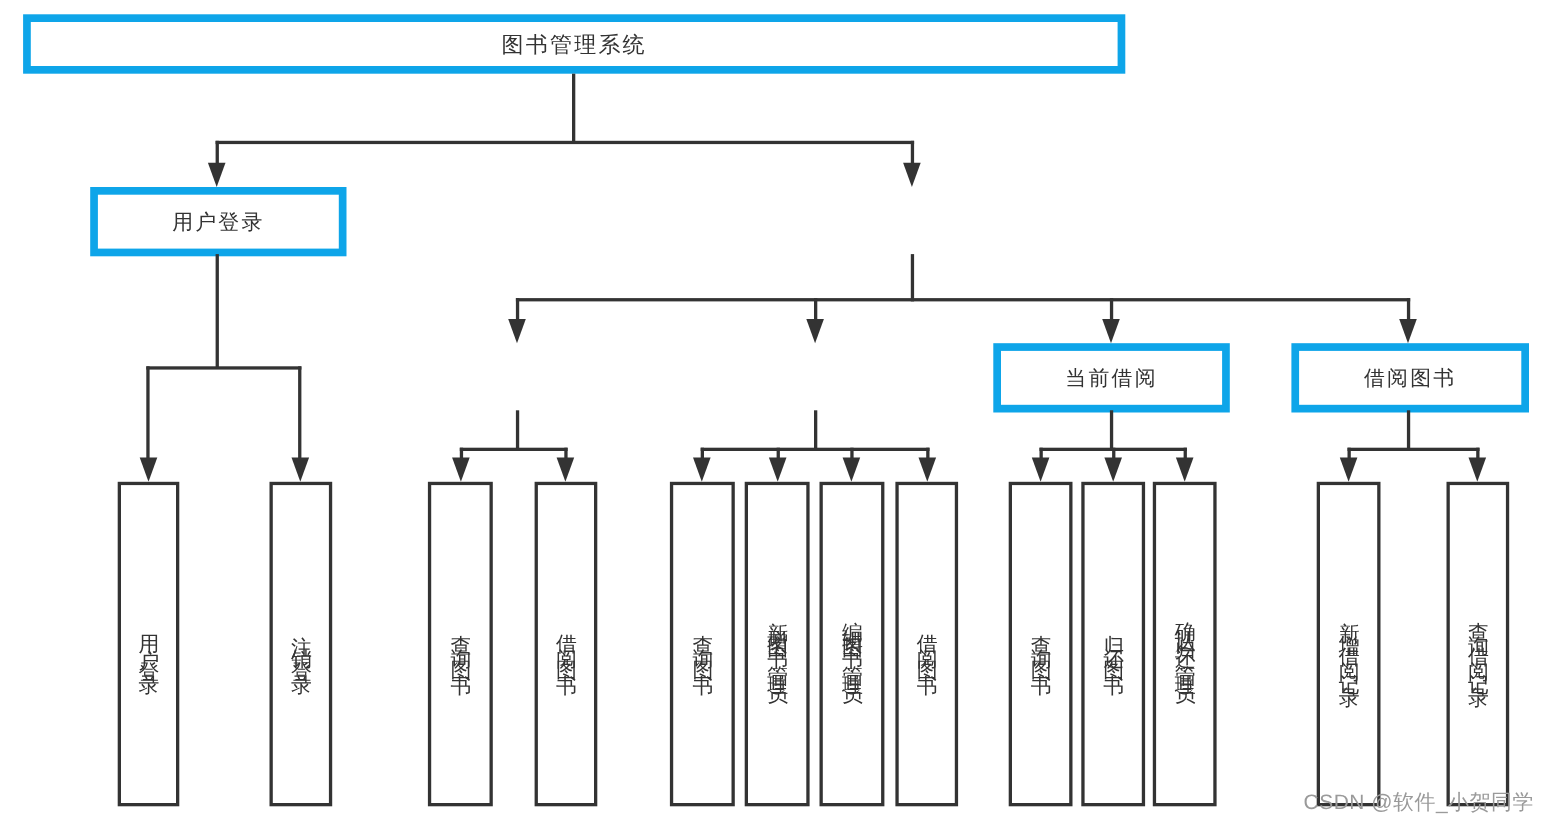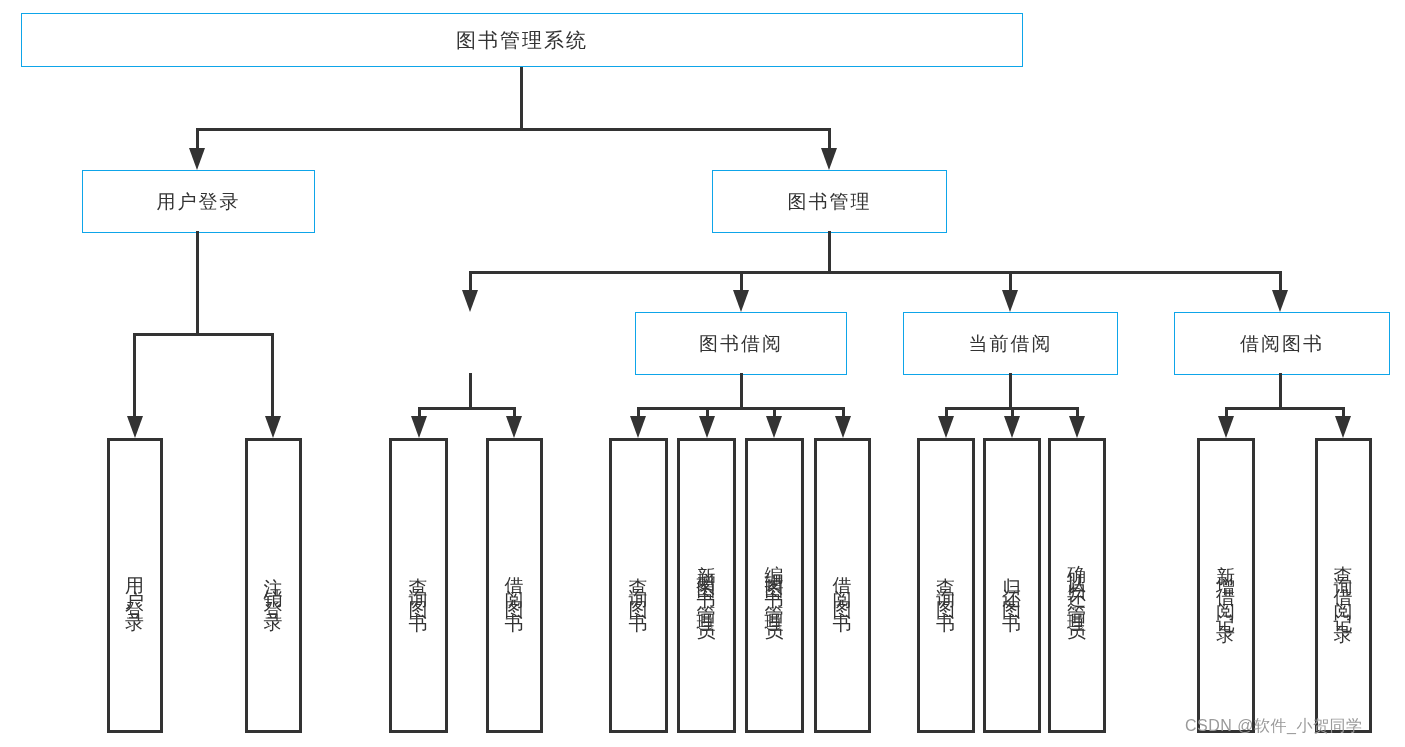--- a/index.html
+++ b/index.html
@@ -7,21 +7,21 @@
     position:relative;
     width:1405px;height:747px;
     background:#ffffff;
     font-family:"Liberation Sans","DejaVu Sans",sans-serif;
     color:#333333;
     overflow:hidden;
   }
   .box{
     position:absolute;
     box-sizing:border-box;
-    border:1px solid #0ea5e9;
+    border:7px solid #0ea5e9;
     background:#ffffff;
     display:flex;align-items:center;justify-content:center;
     font-size:19px;letter-spacing:2px;
     white-space:nowrap;
   }
   .vbox{
     position:absolute;
     box-sizing:border-box;
     border:3px solid #333333;
     background:#ffffff;
@@ -38,21 +38,21 @@
   .hline,.vline{position:absolute;background:#333333;}
   .arrow{
     position:absolute;width:0;height:0;
     border-left:8px solid transparent;
     border-right:8px solid transparent;
     border-top:22px solid #333333;
   }
   .watermark{
     position:absolute;
     left:1185px;top:716px;
-    font-size:16px;
+    font-size:19px;
     color:#9a9a9a;
     letter-spacing:0.5px;
     z-index:5;
     white-space:nowrap;
   }
 </style>
 </head>
 <body>
 
 <div id="canvas">
@@ -64,45 +64,39 @@
   <div class="vline" style="left:520px;top:67px;width:3px;height:63px;"></div>
   <div class="hline" style="left:196px;top:128px;width:635px;height:3px;"></div>
   <div class="vline" style="left:196px;top:128px;width:3px;height:23px;"></div>
   <div class="vline" style="left:828px;top:128px;width:3px;height:23px;"></div>
   <div class="arrow" style="left:189px;top:148px;"></div>
   <div class="arrow" style="left:821px;top:148px;"></div>
 
   <div class="box" style="left:82px;top:170px;width:233px;height:63px;">
     <span>用户登录</span>
   </div>
-  <div class="box" style="left:712px;top:170px;width:235px;height:63px;">
-    <span>图书管理</span>
-  </div>
 
   <div class="vline" style="left:196px;top:231px;width:3px;height:104px;"></div>
   <div class="hline" style="left:133px;top:333px;width:141px;height:3px;"></div>
   <div class="vline" style="left:133px;top:333px;width:3px;height:85px;"></div>
   <div class="vline" style="left:271px;top:333px;width:3px;height:85px;"></div>
   <div class="arrow" style="left:127px;top:416px;"></div>
   <div class="arrow" style="left:265px;top:416px;"></div>
 
   <div class="vline" style="left:828px;top:231px;width:3px;height:43px;"></div>
   <div class="hline" style="left:469px;top:271px;width:813px;height:3px;"></div>
   <div class="vline" style="left:469px;top:271px;width:3px;height:21px;"></div>
   <div class="vline" style="left:740px;top:271px;width:3px;height:21px;"></div>
   <div class="vline" style="left:1009px;top:271px;width:3px;height:21px;"></div>
   <div class="vline" style="left:1279px;top:271px;width:3px;height:21px;"></div>
   <div class="arrow" style="left:462px;top:290px;"></div>
   <div class="arrow" style="left:733px;top:290px;"></div>
   <div class="arrow" style="left:1002px;top:290px;"></div>
   <div class="arrow" style="left:1272px;top:290px;"></div>
 
-  <div class="box" style="left:635px;top:312px;width:212px;height:63px;">
-    <span>图书借阅</span>
-  </div>
   <div class="box" style="left:903px;top:312px;width:215px;height:63px;">
     <span>当前借阅</span>
   </div>
   <div class="box" style="left:1174px;top:312px;width:216px;height:63px;">
     <span>借阅图书</span>
   </div>
 
   <div class="vline" style="left:469px;top:373px;width:3px;height:37px;"></div>
   <div class="vline" style="left:740px;top:373px;width:3px;height:37px;"></div>
   <div class="vline" style="left:1009px;top:373px;width:3px;height:37px;"></div>

